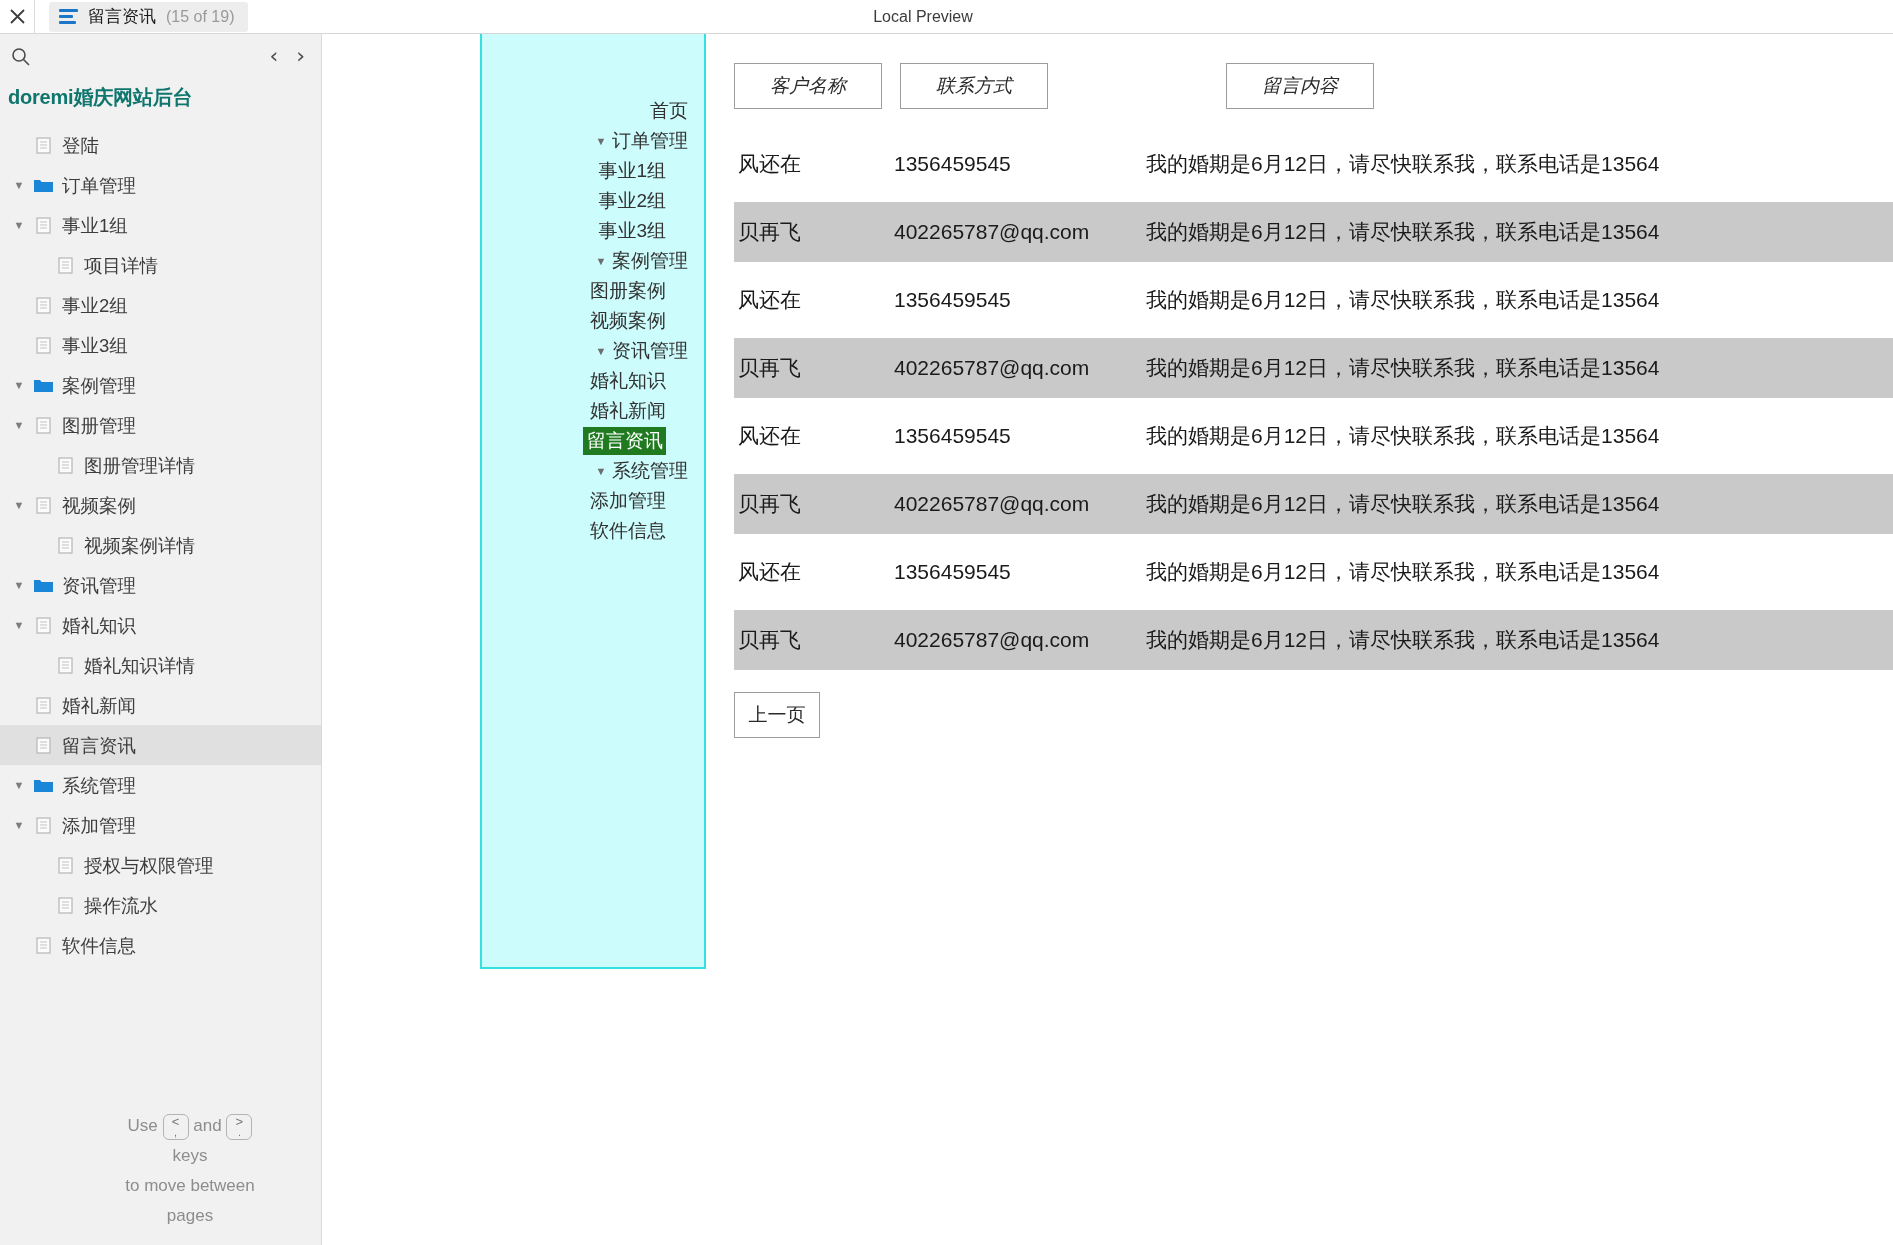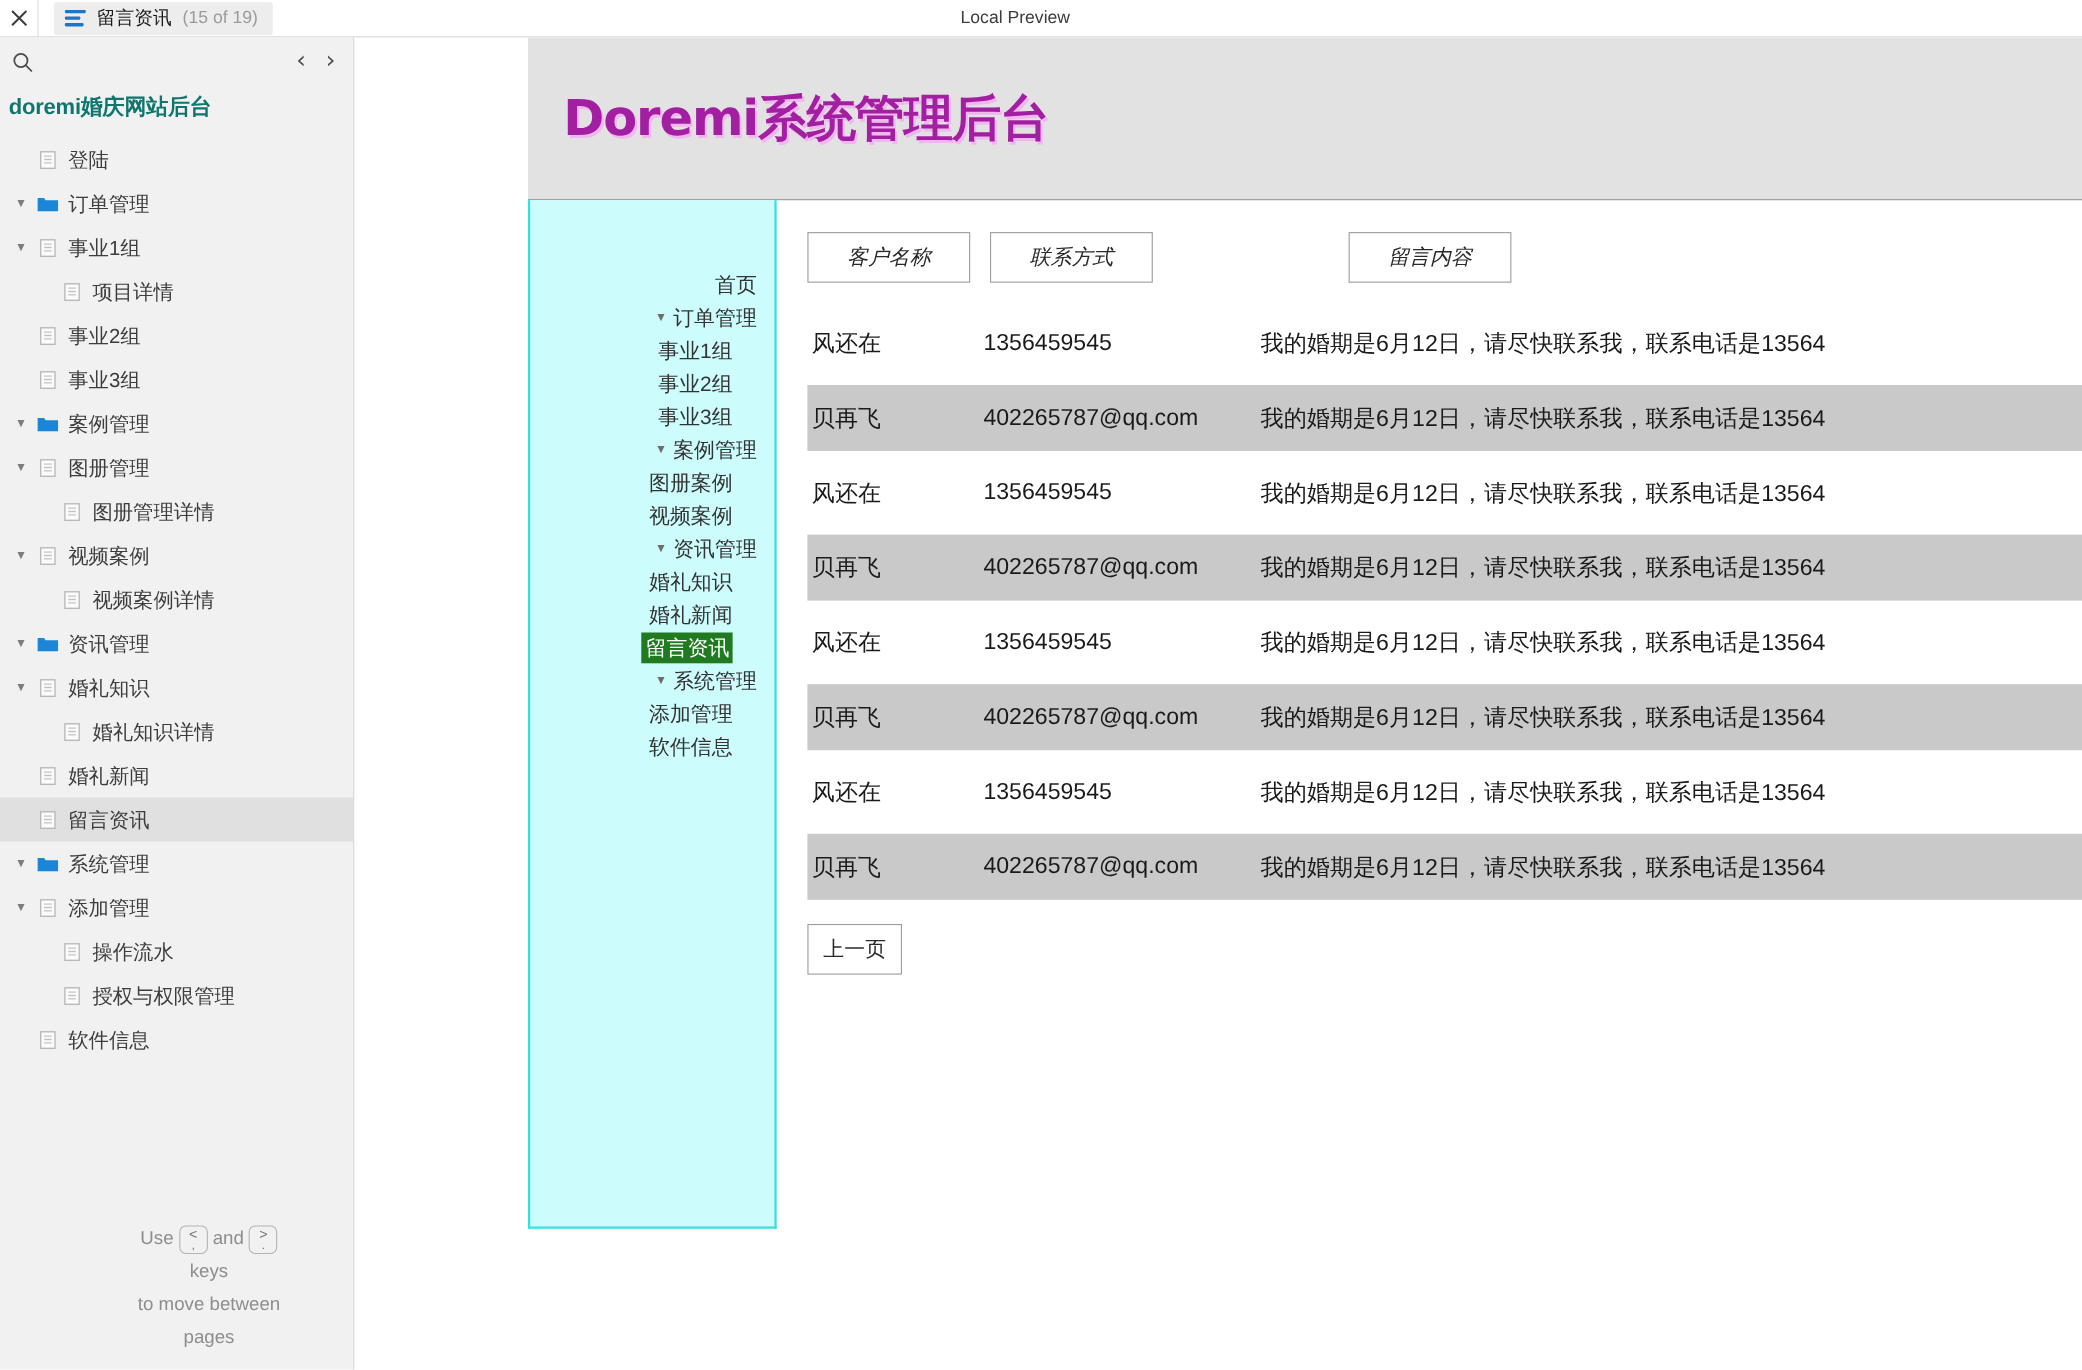--- a/index.html
+++ b/index.html
@@ -377,31 +377,31 @@
         <span class="tree-label">添加管理</span>
       </div>
       <div class="tree-item lvl2">
         <span class="twisty"></span>
         <span class="doc-icon">
           <svg width="15" height="17" viewBox="0 0 15 17" aria-hidden="true">
             <rect x="1" y="1" width="13" height="15" fill="#fbfbfb" stroke="#b6b6b6" stroke-width="1.2"></rect>
             <path d="M4,5 h7 M4,8 h7 M4,11 h7" stroke="#c3c3c3" stroke-width="1.2"></path>
           </svg>
         </span>
+        <span class="tree-label">授权与权限管理</span>
+      </div>
+      <div class="tree-item lvl2">
+        <span class="twisty"></span>
+        <span class="doc-icon">
+          <svg width="15" height="17" viewBox="0 0 15 17" aria-hidden="true">
+            <rect x="1" y="1" width="13" height="15" fill="#fbfbfb" stroke="#b6b6b6" stroke-width="1.2"></rect>
+            <path d="M4,5 h7 M4,8 h7 M4,11 h7" stroke="#c3c3c3" stroke-width="1.2"></path>
+          </svg>
+        </span>
         <span class="tree-label">操作流水</span>
-      </div>
-      <div class="tree-item lvl2">
-        <span class="twisty"></span>
-        <span class="doc-icon">
-          <svg width="15" height="17" viewBox="0 0 15 17" aria-hidden="true">
-            <rect x="1" y="1" width="13" height="15" fill="#fbfbfb" stroke="#b6b6b6" stroke-width="1.2"></rect>
-            <path d="M4,5 h7 M4,8 h7 M4,11 h7" stroke="#c3c3c3" stroke-width="1.2"></path>
-          </svg>
-        </span>
-        <span class="tree-label">授权与权限管理</span>
       </div>
       <div class="tree-item lvl1">
         <span class="twisty"></span>
         <span class="doc-icon">
           <svg width="15" height="17" viewBox="0 0 15 17" aria-hidden="true">
             <rect x="1" y="1" width="13" height="15" fill="#fbfbfb" stroke="#b6b6b6" stroke-width="1.2"></rect>
             <path d="M4,5 h7 M4,8 h7 M4,11 h7" stroke="#c3c3c3" stroke-width="1.2"></path>
           </svg>
         </span>
         <span class="tree-label">软件信息</span>
@@ -421,23 +421,20 @@
         <i>.</i>
       </span>
     </div>
     <div>keys</div>
     <div>to move between</div>
     <div>pages</div>
   </div>
 </div>
 
 <div id="app">
-  <div id="app-header">
-    <div id="app-logo">Doremi系统管理后台</div>
-  </div>
 
   <div id="app-body">
     <div id="side-nav">
         <div class="nav-row">
           <span class="cap"></span>
           <span class="lab">首页</span>
         </div>
         <div class="nav-row">
           <span class="cap">▼</span>
           <span class="lab">订单管理</span>

